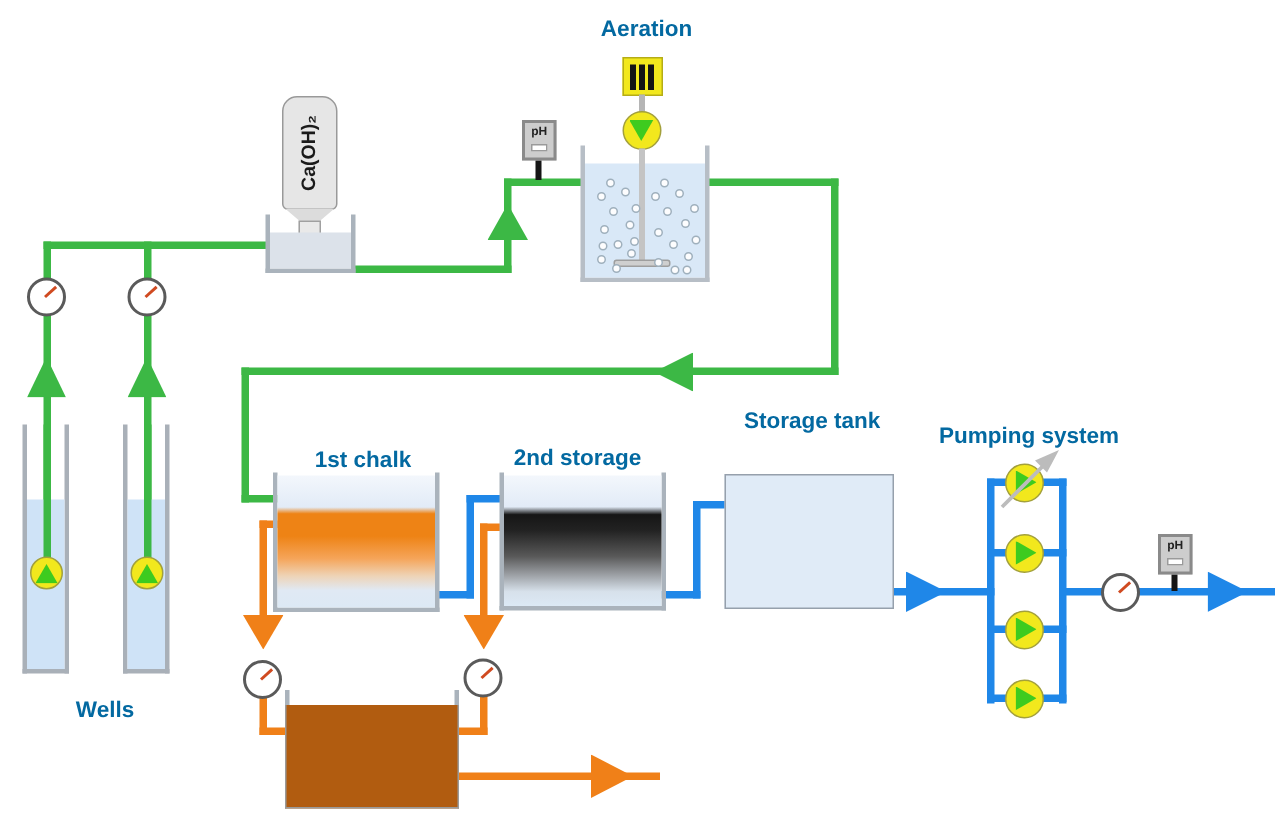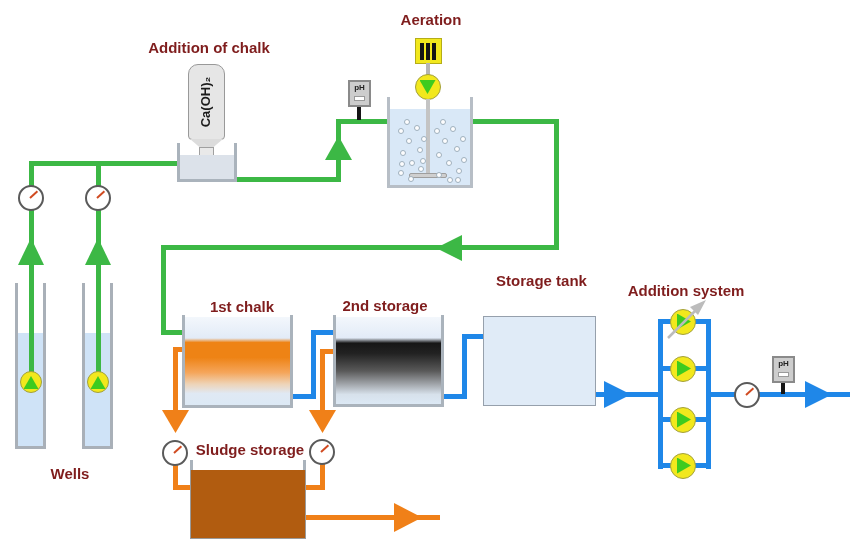--- a/index.html
+++ b/index.html
@@ -22,21 +22,21 @@
          background:#fff;box-sizing:border-box;}
   .needle{position:absolute;left:10px;top:10px;width:10px;height:2px;background:#d04a20;
           transform-origin:0 50%;transform:rotate(-42deg);}
   .pump{position:absolute;width:26px;height:26px;border-radius:50%;background:#f2e81d;
         border:1.5px solid #a3a03c;box-sizing:border-box;}
   .pump.small{width:22px;height:22px;}
   .tri{position:absolute;background:#3ecb1f;}
   .tri-up{clip-path:polygon(50% 0,100% 100%,0 100%);width:15px;height:13px;left:2.5px;top:4px;}
   .tri-down{clip-path:polygon(0 0,100% 0,50% 100%);width:16px;height:14px;left:3.5px;top:5px;}
   .tri-right{clip-path:polygon(0 0,100% 50%,0 100%);width:14px;height:16px;left:6px;top:3.5px;}
-  .label{position:absolute;font-weight:bold;color:#7f1d1d;font-size:15px;text-align:center;white-space:nowrap;}
+  .label{position:absolute;font-weight:bold;color:#0369a1;font-size:15px;text-align:center;white-space:nowrap;}
   .ph-box{position:absolute;width:23px;height:27px;background:#cdcdcd;border:2px solid #8a8a8a;
           box-sizing:border-box;text-align:center;}
   .ph-text{display:block;font-size:8px;font-weight:bold;line-height:11px;color:#222;}
   .slot{position:absolute;left:4px;top:14px;width:11px;height:5px;background:#fff;border:1px solid #9a9a9a;box-sizing:border-box;}
   .stem{position:absolute;width:4px;background:#151515;}
   .bubble{position:absolute;width:4px;height:4px;border:1px solid #9fb0bd;border-radius:50%;background:#fdfdfe;}
   .bar{position:absolute;width:3.5px;height:17px;background:#141414;top:3.5px;}
   .wall{position:absolute;background:#aab3bc;}
 </style>
 </head>
@@ -212,22 +212,20 @@
   <div class="gauge" style="left:162px;top:440px;">
       <div class="needle"></div>
     </div>
   <div class="gauge" style="left:309px;top:439px;">
       <div class="needle"></div>
     </div>
   <div class="gauge" style="left:734px;top:382px;">
       <div class="needle"></div>
     </div>
 
-  <div class="label" style="left:144px;top:39px;width:130px;">Addition of chalk</div>
   <div class="label" style="left:388px;top:11px;width:86px;">Aeration</div>
   <div class="label" style="left:197px;top:298px;width:90px;">1st chalk</div>
   <div class="label" style="left:340px;top:297px;width:90px;">2nd storage</div>
   <div class="label" style="left:494px;top:272px;width:95px;">Storage tank</div>
-  <div class="label" style="left:624px;top:282px;width:124px;">Addition system</div>
-  <div class="label" style="left:186px;top:441px;width:128px;">Sludge storage</div>
+  <div class="label" style="left:624px;top:282px;width:124px;">Pumping system</div>
   <div class="label" style="left:40px;top:465px;width:60px;">Wells</div>
 
 </div>
 
 </body></html>

